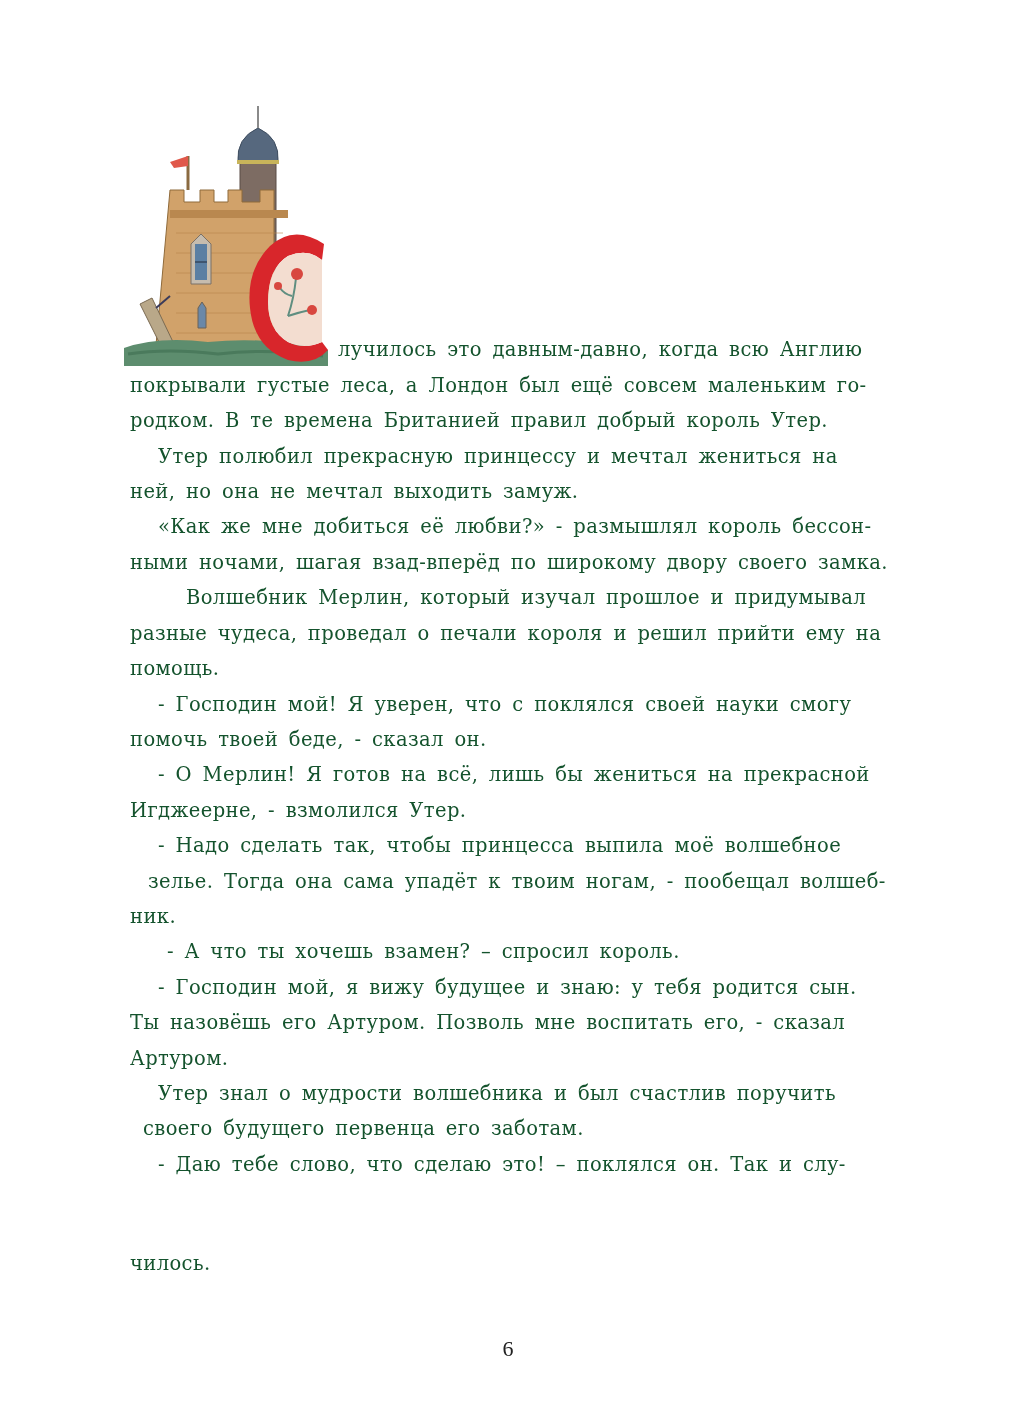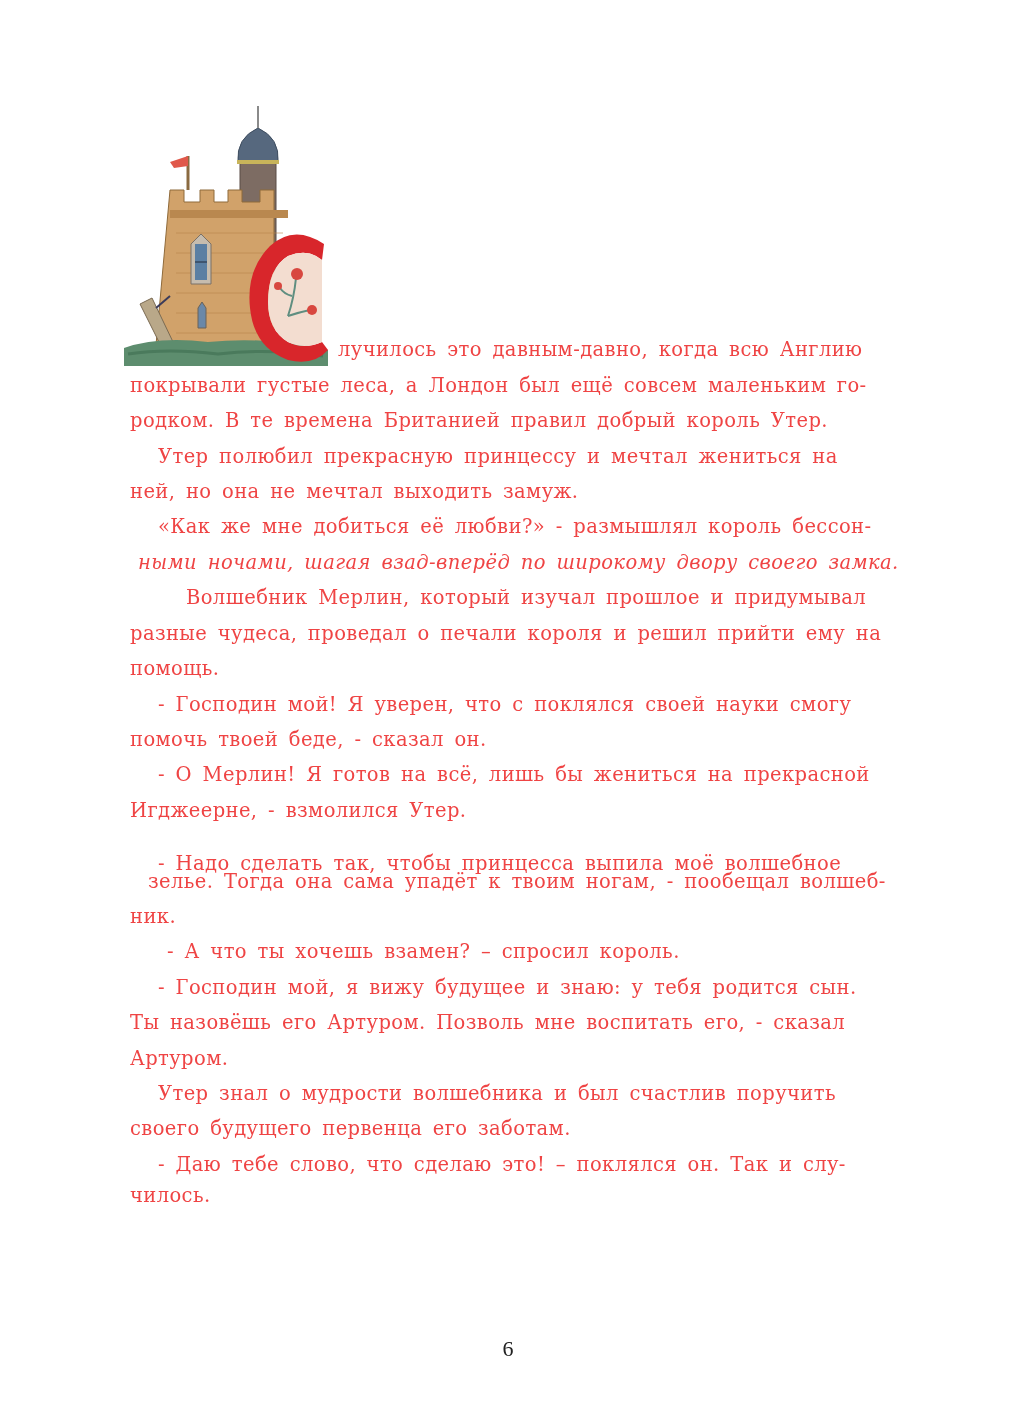--- a/index.html
+++ b/index.html
@@ -3,21 +3,21 @@
   <meta charset="utf-8">
   <style>
     html, body { margin: 0; padding: 0; background: #ffffff; }
     body { width: 1016px; height: 1418px; position: relative; overflow: hidden; }
     .page { position: absolute; inset: 0; background: #ffffff; }
     .illustration { position: absolute; left: 118px; top: 98px; width: 215px; height: 270px; }
     .line {
       position: absolute;
       font-family: "DejaVu Serif", serif;
       font-size: 19.5px;
-      color: #ef4444;
+      color: #14532d;
       white-space: nowrap;
       letter-spacing: 0.4px;
       word-spacing: 4px;
       line-height: 24px;
     }
     .page-number {
       position: absolute;
       left: 0; width: 1016px; top: 1336px;
       text-align: center;
       font-family: "Liberation Serif", serif;
@@ -79,35 +79,35 @@
     </g>
   </svg>
 
   <div>
     <div class="line" style="left:338px; top:338px;">лучилось это давным-давно, когда всю Англию</div>
     <div class="line" style="left:130px; top:374px;">покрывали густые леса, а Лондон был ещё совсем маленьким го-</div>
     <div class="line" style="left:130px; top:409px;">родком. В те времена Британией правил добрый король Утер.</div>
     <div class="line" style="left:158px; top:445px;">Утер полюбил прекрасную принцессу и мечтал жениться на</div>
     <div class="line" style="left:130px; top:480px;">ней, но она не мечтал выходить замуж.</div>
     <div class="line" style="left:158px; top:515px;">«Как же мне добиться её любви?» - размышлял король бессон-</div>
-    <div class="line" style="left:138px; top:551px;font-style:italic;">ными ночами, шагая взад-вперёд по широкому двору своего замка.</div>
+    <div class="line" style="left:130px; top:551px;">ными ночами, шагая взад-вперёд по широкому двору своего замка.</div>
     <div class="line" style="left:186px; top:586px;">Волшебник Мерлин, который изучал прошлое и придумывал</div>
     <div class="line" style="left:130px; top:622px;">разные чудеса, проведал о печали короля и решил прийти ему на</div>
     <div class="line" style="left:130px; top:657px;text-align:right;">помощь.</div>
     <div class="line" style="left:158px; top:693px;">- Господин мой! Я уверен, что с поклялся своей науки смогу</div>
     <div class="line" style="left:130px; top:728px;">помочь твоей беде, - сказал он.</div>
     <div class="line" style="left:158px; top:763px;">- О Мерлин! Я готов на всё, лишь бы жениться на прекрасной</div>
     <div class="line" style="left:130px; top:799px;">Игджеерне, - взмолился Утер.</div>
-    <div class="line" style="left:158px; top:834px;margin-top:18px;">- Надо сделать так, чтобы принцесса выпила моё волшебное</div>
+    <div class="line" style="left:158px; top:834px;">- Надо сделать так, чтобы принцесса выпила моё волшебное</div>
     <div class="line" style="left:148px; top:870px;">зелье. Тогда она сама упадёт к твоим ногам, - пообещал волшеб-</div>
     <div class="line" style="left:130px; top:905px;">ник.</div>
     <div class="line" style="left:158px; top:940px;margin-left:9px;">- А что ты хочешь взамен? – спросил король.</div>
     <div class="line" style="left:158px; top:976px;">- Господин мой, я вижу будущее и знаю: у тебя родится сын.</div>
     <div class="line" style="left:130px; top:1011px;">Ты назовёшь его Артуром. Позволь мне воспитать его, - сказал</div>
     <div class="line" style="left:130px; top:1047px;">Артуром.</div>
     <div class="line" style="left:158px; top:1082px;">Утер знал о мудрости волшебника и был счастлив поручить</div>
-    <div class="line" style="left:130px; top:1117px;">своего будущего первенца его заботам.</div>
+    <div class="line" style="left:143px; top:1117px;">своего будущего первенца его заботам.</div>
     <div class="line" style="left:158px; top:1153px;">- Даю тебе слово, что сделаю это! – поклялся он. Так и слу-</div>
-    <div class="line" style="left:130px; top:1184px;">чилось.</div>
+    <div class="line" style="left:130px; top:1252px;">чилось.</div>
   </div>
 
   <div class="page-number">6</div>
 </div>
 
 </body></html>

